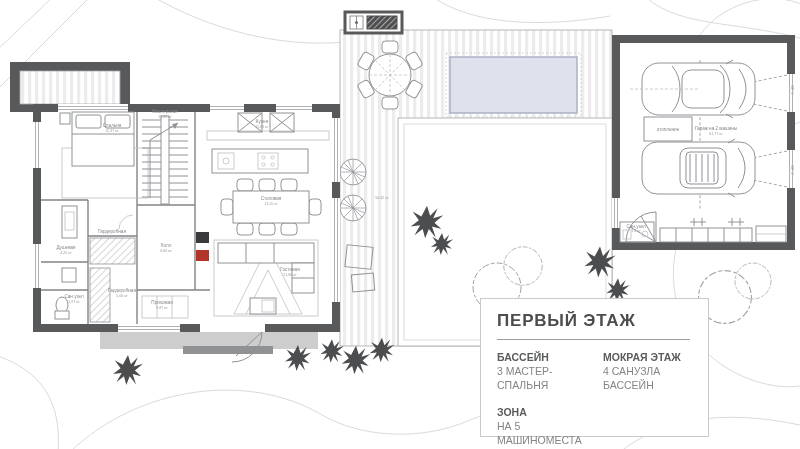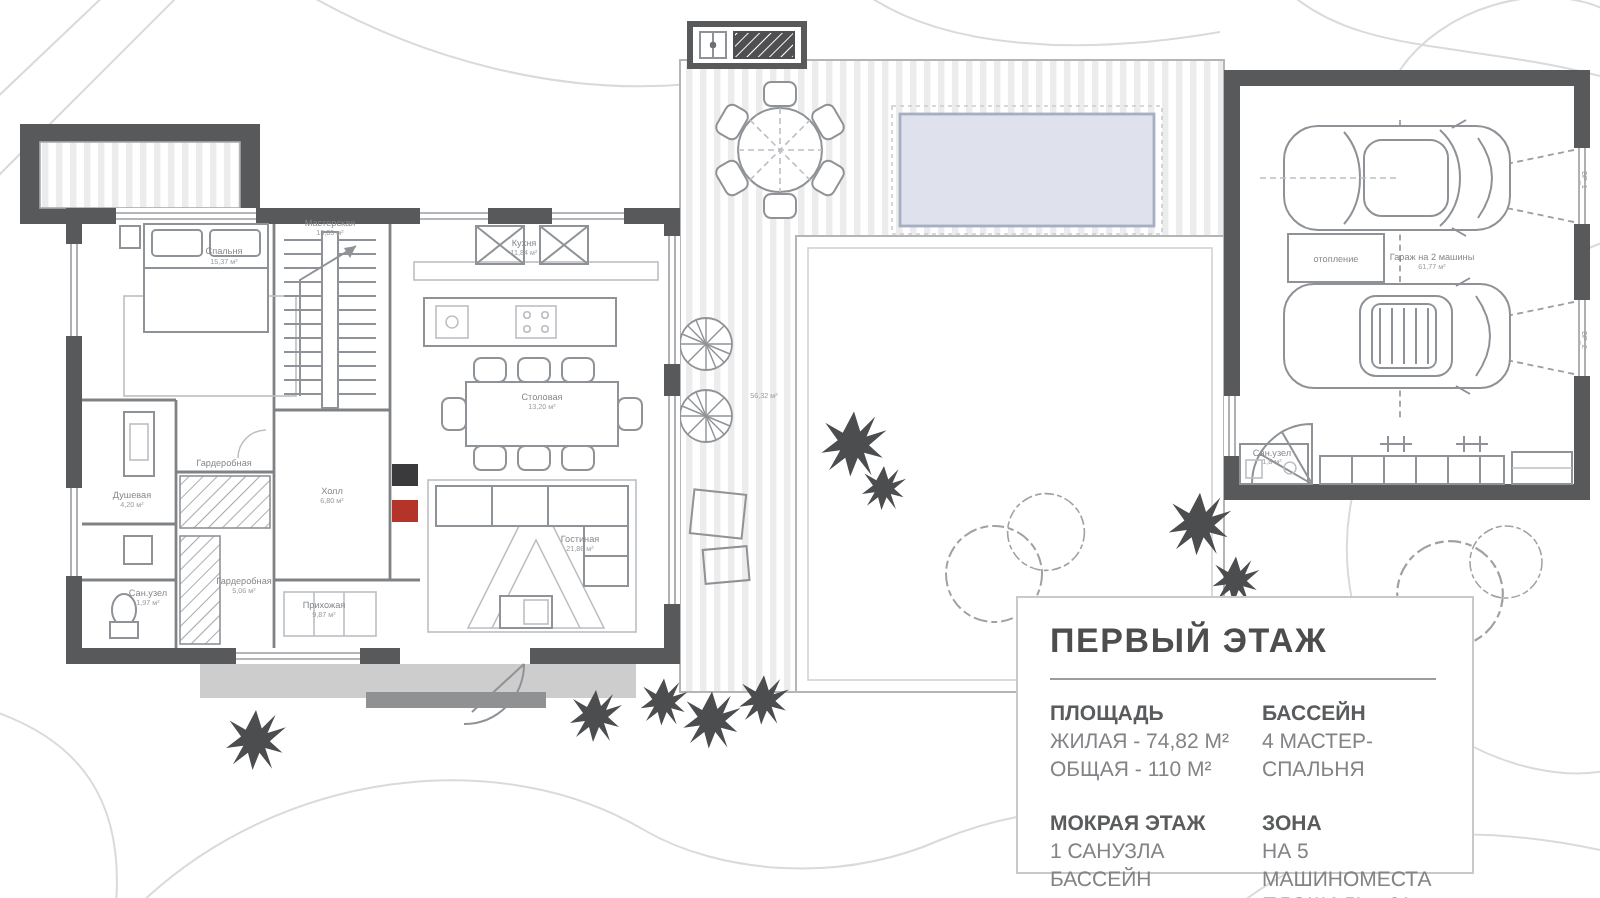--- a/index.html
+++ b/index.html
@@ -12,21 +12,21 @@
   .room{fill:#ffffff;}
   .f{fill:#ffffff;stroke:#8f9296;stroke-width:1;}
   .ln{stroke:#8f9296;stroke-width:1;fill:none;}
   .lt{stroke:#bcbfc2;stroke-width:0.8;fill:none;}
   .p{stroke:#808386;stroke-width:1.4;fill:none;}
   .win{stroke:#9a9da1;stroke-width:0.8;fill:none;}
   .dash{stroke:#9e9e9e;stroke-width:0.9;fill:none;stroke-dasharray:3 2.2;}
   .t{font-size:4.6px;fill:#85878a;text-anchor:middle;}
   .ta{font-size:3.6px;fill:#9a9c9f;text-anchor:middle;}
   
-  #legend{position:absolute;left:508px;top:298px;width:229px;height:139px;
+  #legend{position:absolute;left:480px;top:298px;width:229px;height:139px;
           box-sizing:border-box;background:#fff;border:1px solid #c9c9c9;
           padding:12px 18px 10px 16px;z-index:5;}
   #legend h1{margin:0 0 8px 0;font-size:17px;font-weight:700;color:#4c4d4f;
              letter-spacing:0.8px;}
   #legend .rule{border-top:1px solid #9c9c9c;margin:0 0 11px 0;}
   #legend .grid{display:grid;grid-template-columns:1.15fr 1fr;column-gap:6px;row-gap:13px;}
   #legend .h{font-weight:700;font-size:10.5px;color:#5a5b5d;margin-bottom:2px;}
   #legend .l{font-size:10.5px;color:#838487;line-height:1.32;}
 </style>
 </head>
@@ -400,31 +400,26 @@
     <use href="#otree" transform="translate(725,297) scale(1.1)"></use>
     <use href="#otree" transform="translate(753,281) scale(0.75)"></use>
   </g>
 </svg>
 
 <div id="legend">
   <h1>ПЕРВЫЙ ЭТАЖ</h1>
   <div class="rule"></div>
   <div class="grid">
     <div class="sec">
-      <div class="h">ПЛОЩАДЬ</div>
-      <div class="l">ЖИЛАЯ - 74,82 М²</div>
-      <div class="l">ОБЩАЯ - 110 М²</div>
-    </div>
-    <div class="sec">
       <div class="h">БАССЕЙН</div>
-      <div class="l">4 МАСТЕР-СПАЛЬНЯ</div>
+      <div class="l">3 МАСТЕР-СПАЛЬНЯ</div>
     </div>
     <div class="sec">
       <div class="h">МОКРАЯ ЭТАЖ</div>
-      <div class="l">1 САНУЗЛА</div>
+      <div class="l">4 САНУЗЛА</div>
       <div class="l">БАССЕЙН</div>
     </div>
     <div class="sec">
       <div class="h">ЗОНА</div>
       <div class="l">НА 5 МАШИНОМЕСТА</div>
       <div class="l">ПЛОЩАДЬ - 61 М²</div>
     </div>
   </div>
 </div>
 

